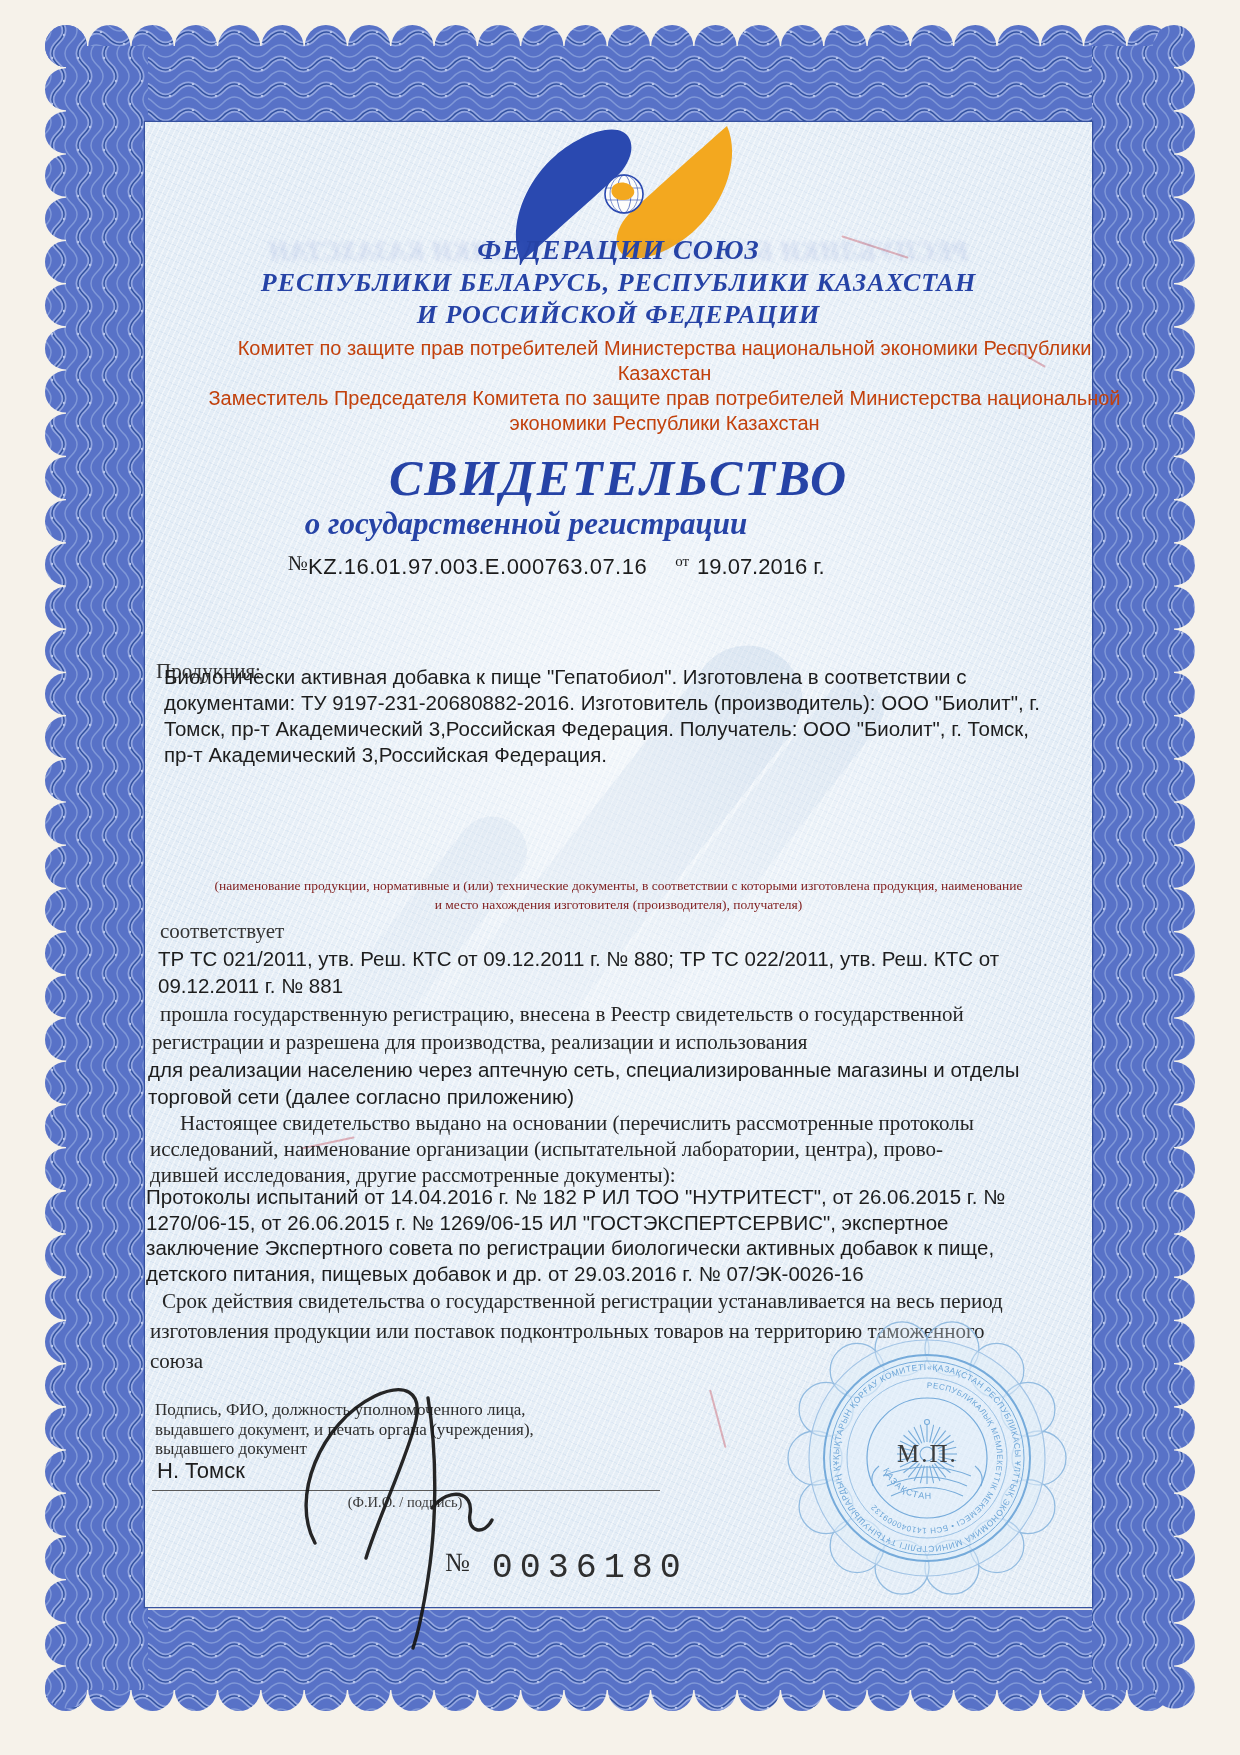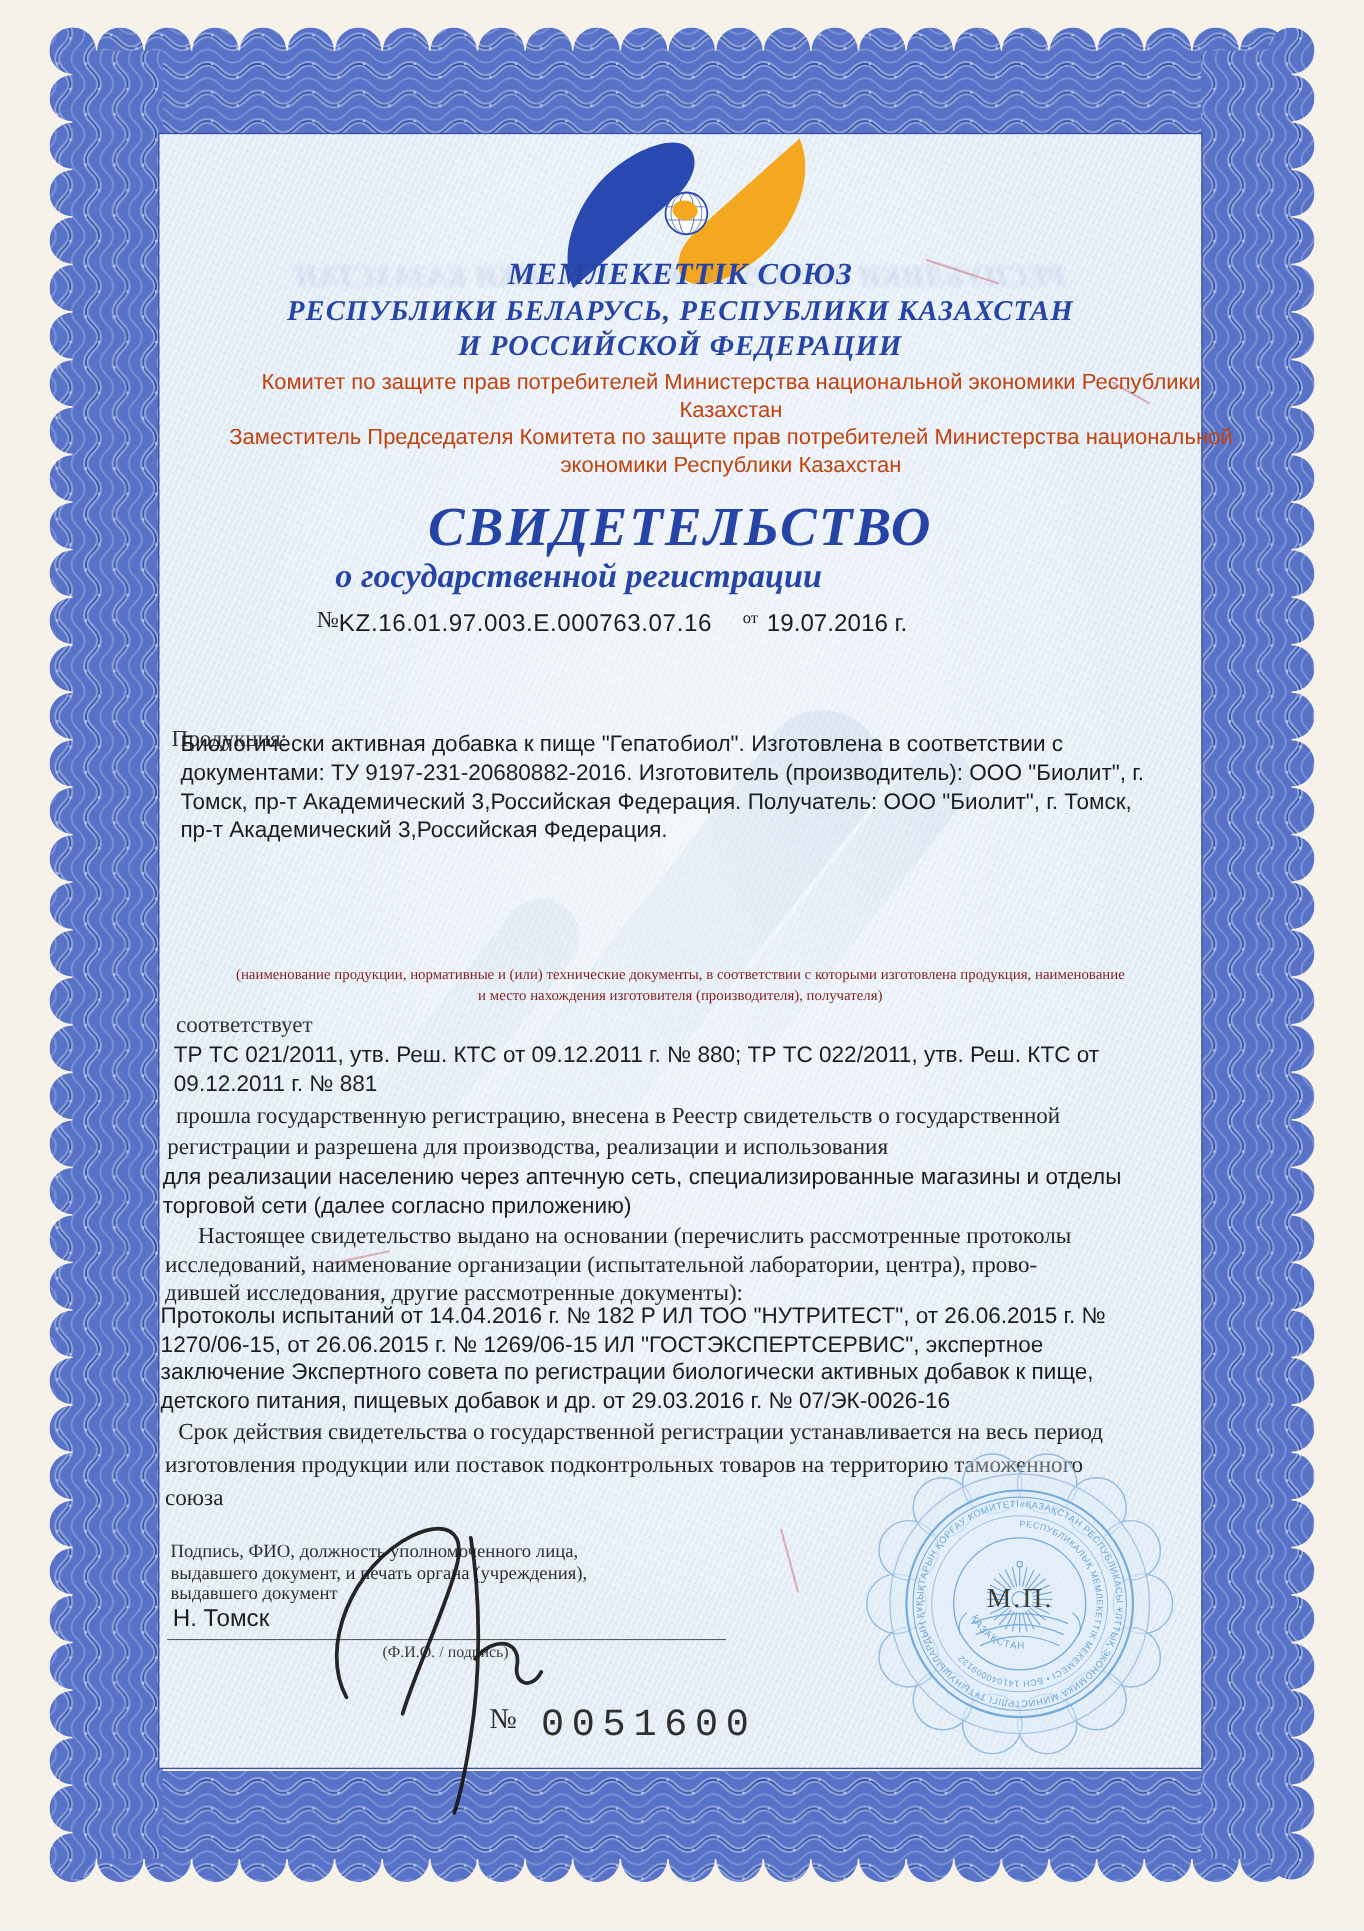--- a/index.html
+++ b/index.html
@@ -300,21 +300,21 @@
       <circle cx="119" cy="76" r="19" fill="#fdfdfb" stroke="#2a49b0" stroke-width="1.6"></circle>
       <ellipse cx="119" cy="76" rx="7" ry="19" fill="none" stroke="#2a49b0" stroke-width=".7"></ellipse>
       <ellipse cx="119" cy="76" rx="14" ry="19" fill="none" stroke="#2a49b0" stroke-width=".6"></ellipse>
       <path d="M 101 70 H 137 M 101 82 H 137" stroke="#2a49b0" stroke-width=".6" fill="none"></path>
       <path d="M 108 68 c 6 -6 16 -4 20 2 c 4 6 -2 12 -9 12 c -8 1 -16 -6 -11 -14 z" fill="#f3a81f"></path>
     </g>
   </svg>
 
   <div class="abs ghost-line" style="top:236px; font-size:27px;">РЕСПУБЛИКИ БЕЛАРУСЬ, РЕСПУБЛИКИ КАЗАХСТАН</div>
 
-  <div class="abs union-line1">МЕМЛЕКЕТТІК СОЮЗ</div>
+  <div class="abs union-line1">ФЕДЕРАЦИИ СОЮЗ</div>
   <div class="abs union-line2">РЕСПУБЛИКИ БЕЛАРУСЬ, РЕСПУБЛИКИ КАЗАХСТАН</div>
   <div class="abs union-line3">И РОССИЙСКОЙ ФЕДЕРАЦИИ</div>
 
   <div class="abs authority">
     <div class="pre">Комитет по защите прав потребителей Министерства национальной экономики Республики
 Казахстан</div>
     <div class="pre">Заместитель Председателя Комитета по защите прав потребителей Министерства национальной
 экономики Республики Казахстан</div>
   </div>
 
@@ -439,16 +439,16 @@
     <g fill="none" stroke="#151515" stroke-width="3.4" stroke-linecap="round" opacity=".92">
       <path d="M 45 175 C 20 130, 50 55, 105 28 C 135 14, 152 24, 146 52 C 138 88, 108 150, 96 190"></path>
       <path d="M 158 30 C 168 90, 166 160, 158 210 C 153 243, 148 265, 143 280"></path>
       <path d="M 162 140 C 180 118, 204 124, 200 146 C 197 164, 214 168, 222 152"></path>
     </g>
   </svg>
 
   <div class="abs mp-mark serif">М.П.</div>
 
   <div class="abs serial-row">
-    <span class="serial-sign">№</span><span class="serial-num">0051600</span>
+    <span class="serial-sign">№</span><span class="serial-num">0036180</span>
   </div>
 
 </div>
 
 </body></html>

